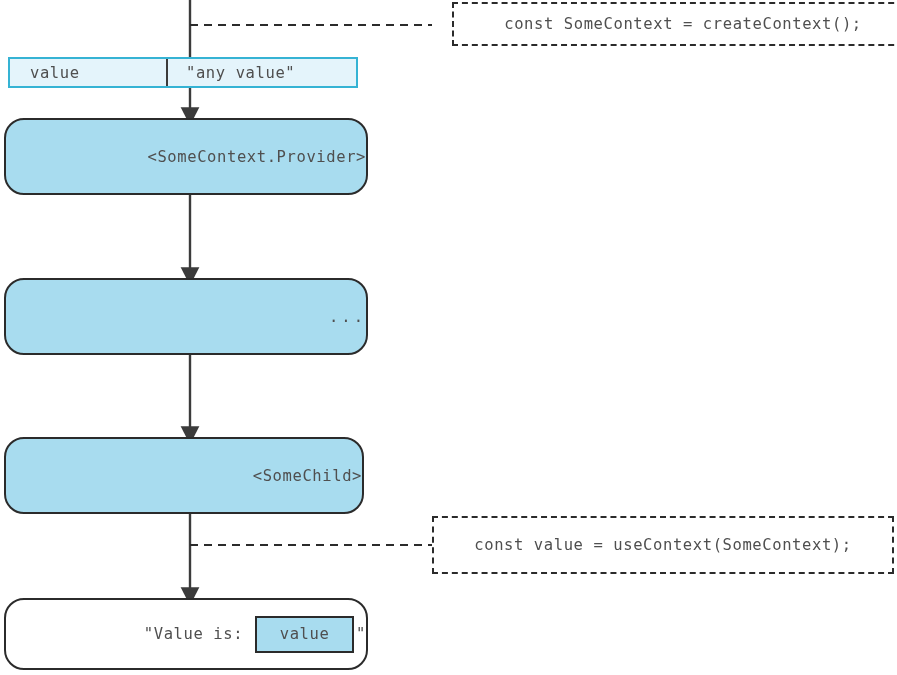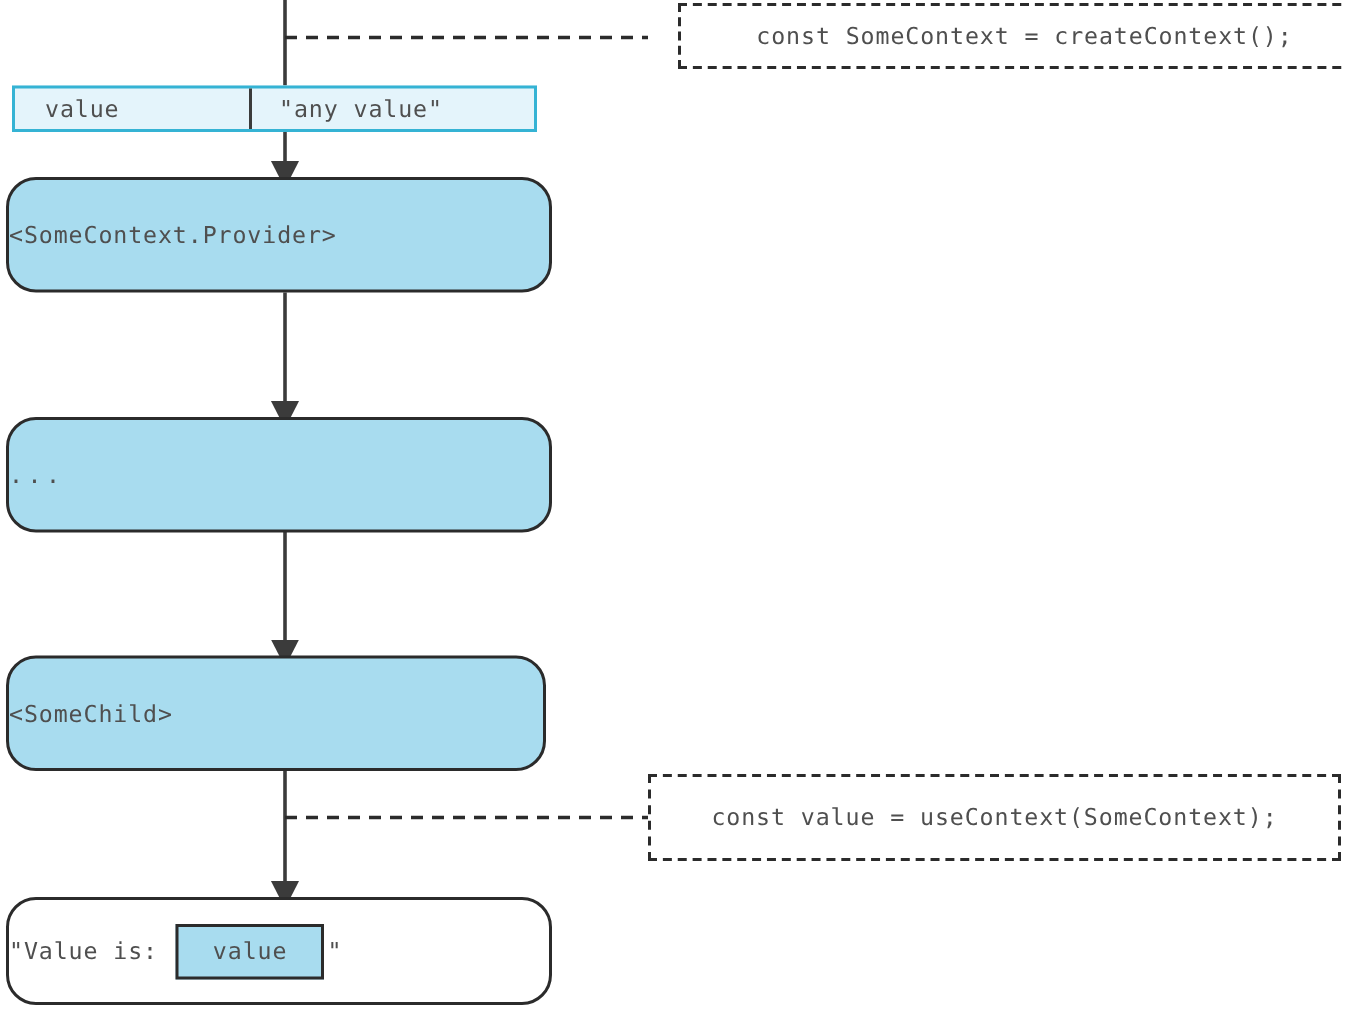--- a/index.html
+++ b/index.html
@@ -26,21 +26,21 @@
   
   .abs { position: absolute; box-sizing: border-box; }
 
   
   .comp-box {
     border: 2.5px solid #2b2b2b;
     border-radius: 20px;
     background: #a8dcef;
     display: flex;
     align-items: center;
-    justify-content: flex-start;
+    justify-content: flex-end;
   }
   .comp-box.white-fill { background: #ffffff; }
 
   .comp-label {
     font-family: "DejaVu Sans Mono", "Liberation Mono", monospace;
     font-size: 15.5px;
     letter-spacing: 0.6px;
     color: #4f4f4f;
     white-space: pre;
   }

